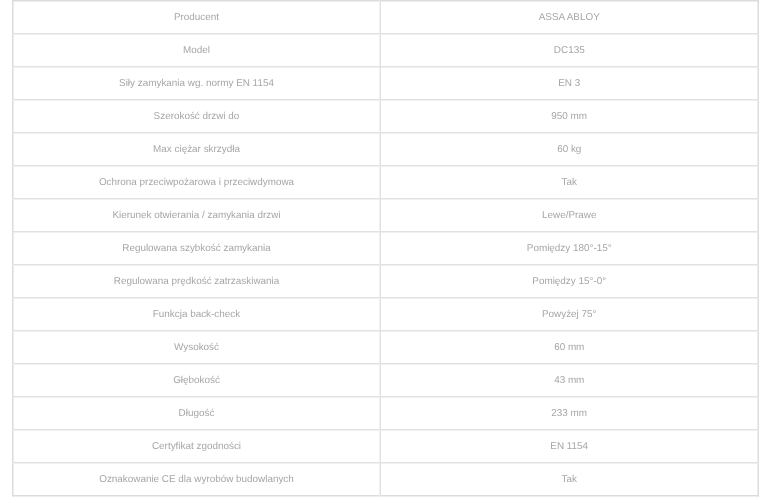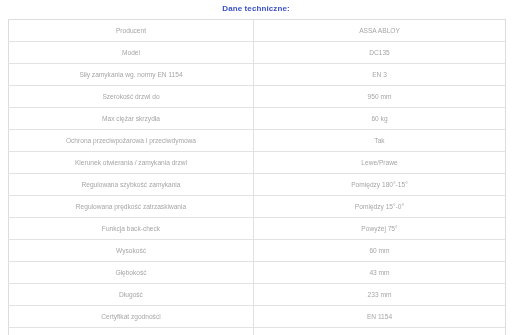--- a/index.html
+++ b/index.html
@@ -83,21 +83,20 @@
   }
   table.spec-table tr:last-child td {
     border-bottom: none;
   }
 </style>
 </head>
 <body>
 
 <div id="page">
 
-  <div class="spec-heading">Dane techniczne:</div>
 
   <div class="table-wrap">
     <table class="spec-table">
       <colgroup>
         <col class="c-label">
         <col class="c-value">
       </colgroup>
       <tbody id="spec-table-body">
           <tr>
             <td class="spec-label">Producent</td>

